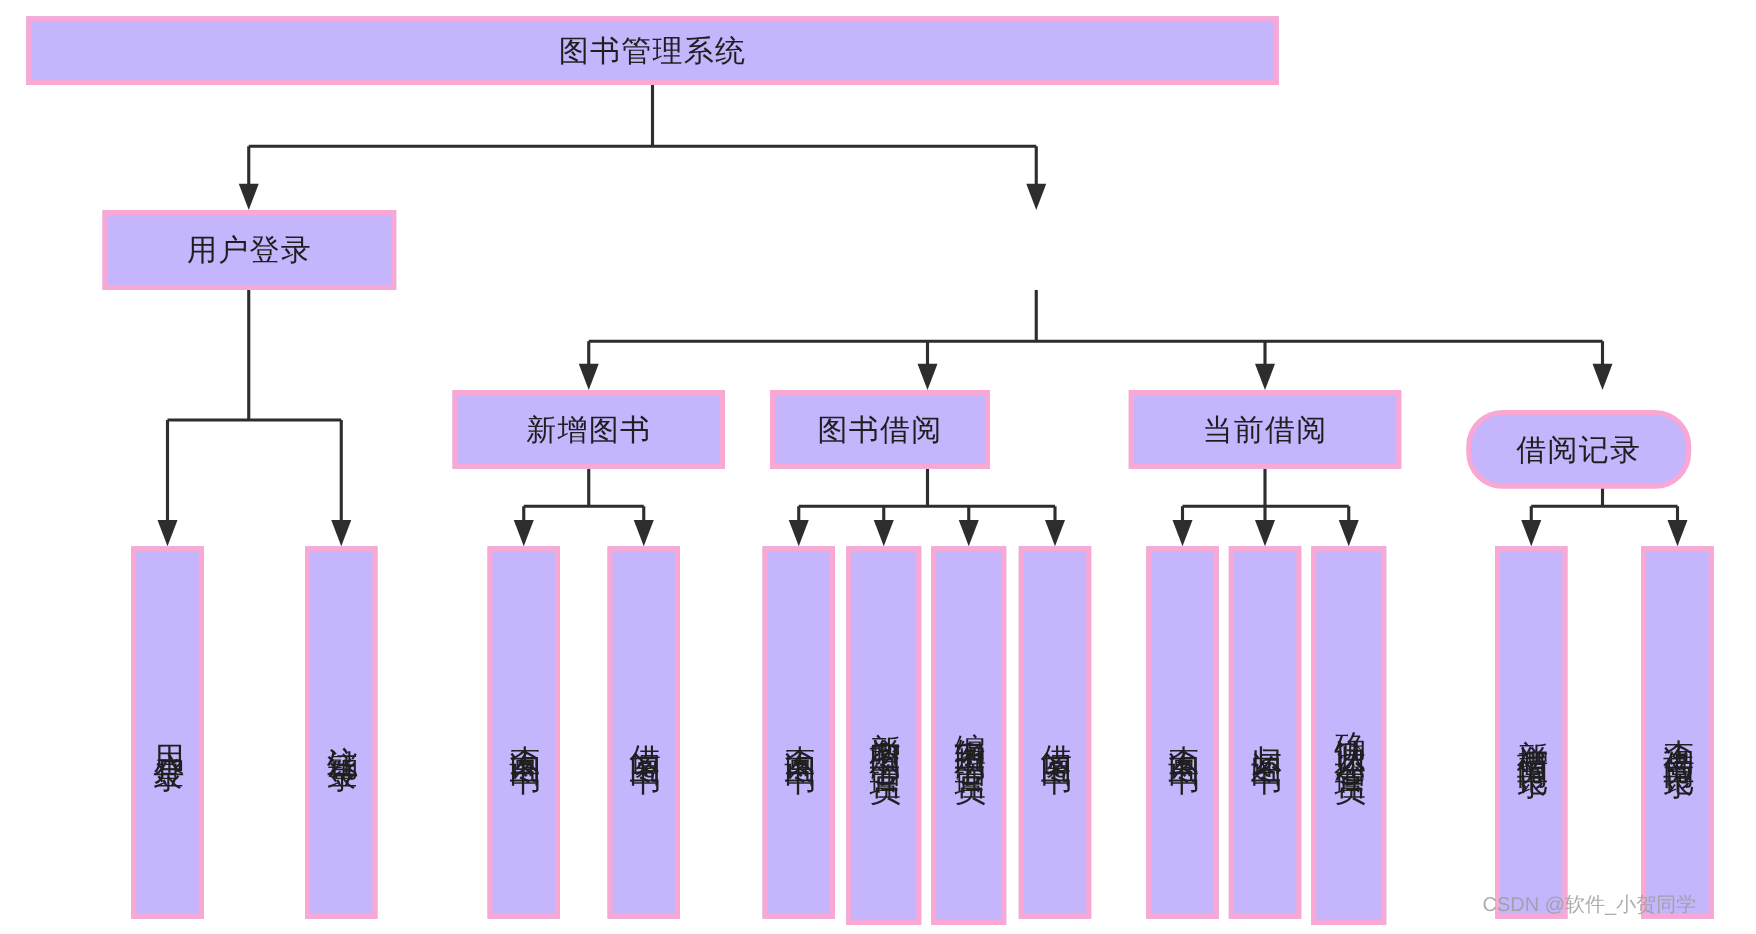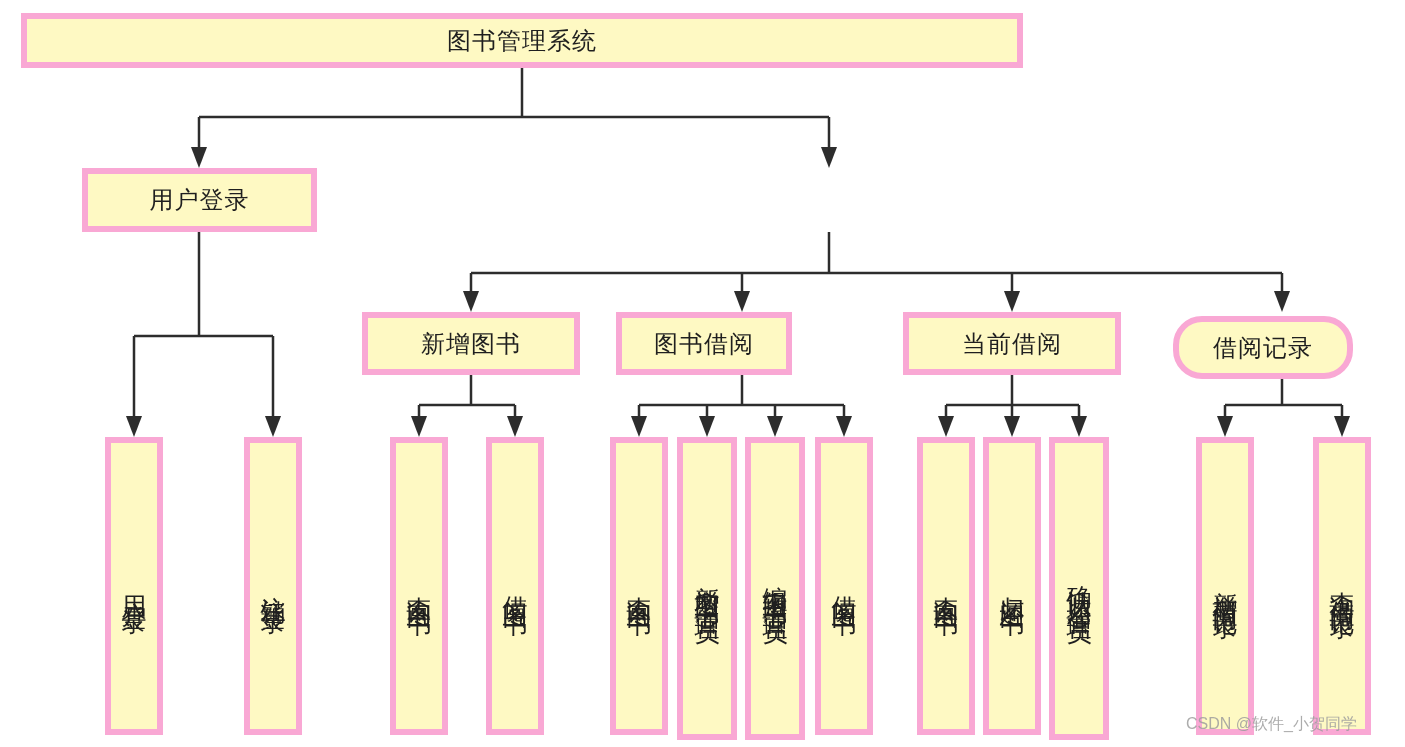--- a/index.html
+++ b/index.html
@@ -13,22 +13,22 @@
   }
   .wires {
     position: absolute;
     left: 0; top: 0;
     width: 1405px; height: 747px;
     pointer-events: none;
   }
   .node {
     position: absolute;
     box-sizing: border-box;
-    background: #fef9c3;
-    border: 6px solid #f9a8d4;
+    background: #c4b5fd;
+    border: 4px solid #f9a8d4;
     display: flex;
     align-items: center;
     justify-content: center;
     color: #1f1f1f;
     text-align: center;
   }
   .hnode { font-size: 24px; letter-spacing: 1px; }
   .vnode span {
     writing-mode: vertical-rl;
     line-height: 1;
@@ -94,21 +94,21 @@
     </g>
   </svg>
 
   <div class="node hnode" style="left:21px; top:13px; width:1002px; height:55px;">图书管理系统</div>
 
   <div class="node hnode" style="left:82px; top:168px; width:235px; height:64px;">用户登录</div>
 
   <div class="node hnode" style="left:362px; top:312px; width:218px; height:63px;">新增图书</div>
   <div class="node hnode" style="left:616px; top:312px; width:176px; height:63px;">图书借阅</div>
   <div class="node hnode" style="left:903px; top:312px; width:218px; height:63px;">当前借阅</div>
-  <div class="node hnode" style="left:1173px; top:316px; width:180px; height:63px;border-radius:29px;">借阅记录</div>
+  <div class="node hnode" style="left:1173px; top:328px; width:180px; height:63px;border-radius:29px;">借阅记录</div>
 
   <div class="node vnode" style="left:105px; top:437px; width:58px; height:298px;">
     <span>用户登录</span>
   </div>
   <div class="node vnode" style="left:244px; top:437px; width:58px; height:298px;">
     <span>注销登录</span>
   </div>
 
   <div class="node vnode" style="left:390px; top:437px; width:58px; height:298px;">
     <span>查询图书</span>

